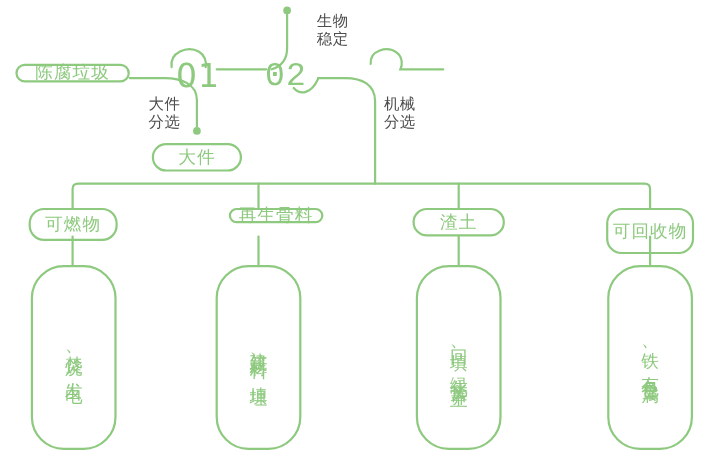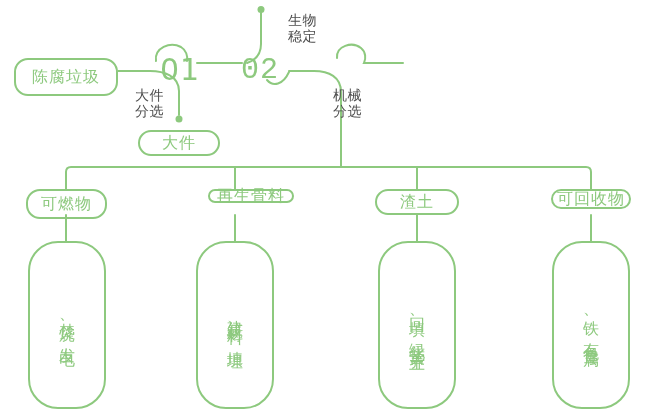--- a/index.html
+++ b/index.html
@@ -55,38 +55,38 @@
       <path d="M417,167 V189"></path>
       <path d="M66,215 V241"></path>
       <path d="M235,215 V241"></path>
       <path d="M417,215 V241"></path>
       <path d="M591,215 V241"></path>
     </g>
     <circle cx="261" cy="9.5" r="3.5" fill="#8DC97E"></circle>
     <circle cx="179" cy="119" r="3.5" fill="#8DC97E"></circle>
   </svg>
 
-  <div class="pill" style="left:14px; top:58px; width:104px; height:38px;">陈腐垃圾</div>
+  <div class="pill" style="left:14px; top:58px; width:104px; height:17px;">陈腐垃圾</div>
 
   <div class="stage-num" style="left:150px; top:53px;">01</div>
   <div class="stage-num" style="left:230px; top:53px;font-family:Liberation Mono, monospace;">02</div>
 
   <div class="proc-label" style="left:135px; top:87px;">大件
 分选</div>
   <div class="proc-label" style="left:268px; top:12px;margin-left:20px;">生物
 稳定</div>
-  <div class="proc-label" style="left:333px; top:87px;">机械
+  <div class="proc-label" style="left:349px; top:87px;">机械
 分选</div>
 
   <div class="pill" style="left:138px; top:130px; width:82px; height:26px;">大件</div>
 
   <div class="pill" style="left:26px;  top:189px; width:81px; height:30px;">可燃物</div>
   <div class="pill" style="left:208px; top:189px; width:86px; height:14px;">再生骨料</div>
   <div class="pill" style="left:375px; top:189px; width:84px; height:26px;">渣土</div>
-  <div class="pill" style="left:551px; top:189px; width:80px; height:20px;">可回收物</div>
+  <div class="pill" style="left:551px; top:189px; width:80px; height:42px;">可回收物</div>
 
   <div class="outbox" style="left:28px;  top:241px;">
     <span class="vtext">焚烧、发电</span>
   </div>
   <div class="outbox" style="left:196px; top:241px;">
     <span class="vtext">建筑材料、填埋</span>
   </div>
   <div class="outbox" style="left:378px; top:241px;">
     <span class="vtext">回填、绿化营养土</span>
   </div>

